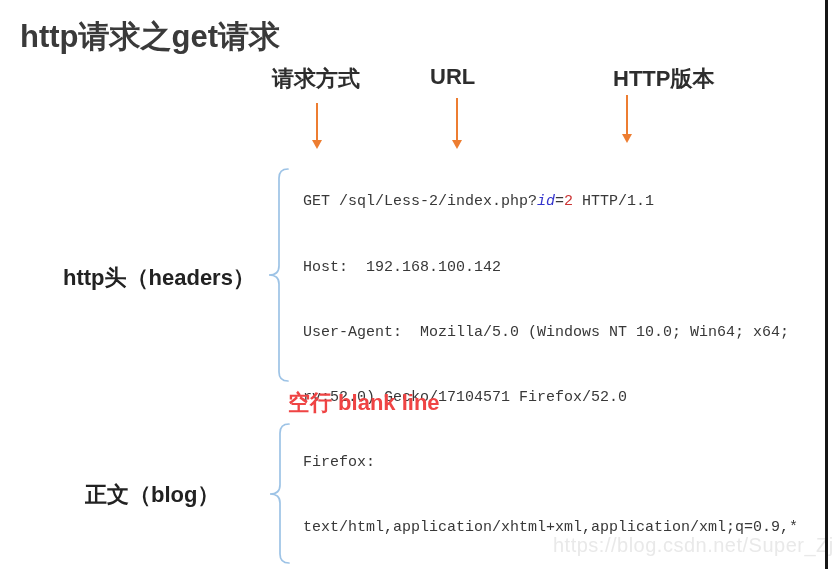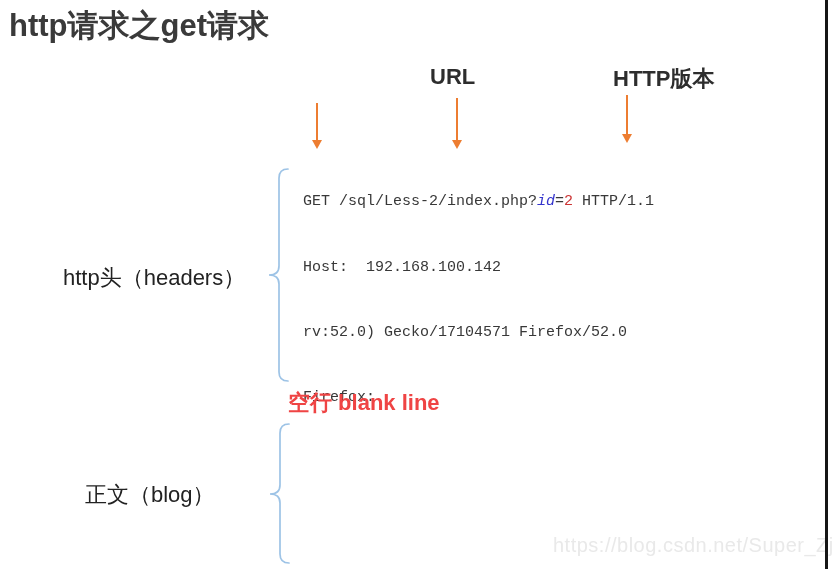--- a/index.html
+++ b/index.html
@@ -1,21 +1,21 @@
 <!DOCTYPE html>
 <html><head>
 <meta charset="utf-8">
 <style>
   html,body{margin:0;padding:0;background:#fff;}
   .stage{
     position:relative;width:832px;height:569px;background:#ffffff;overflow:hidden;
     font-family:"Liberation Sans",sans-serif;
   }
   .page-title{
-    position:absolute;left:8px;top:4px;margin:1px;
+    position:absolute;left:8px;top:4px;margin:12px;
     font-size:31px;font-weight:800;color:#3a3a3a;letter-spacing:0px;
   }
   .top-label{
     position:absolute;top:64px;font-size:22px;font-weight:700;color:#2d2d2d;white-space:nowrap;
   }
   .lbl-method{left:272px;}
   .lbl-url{left:430px;}
   .lbl-ver{left:577px;margin-left:36px;}
   .arrow{position:absolute;width:10px;}
   .arrow .shaft{position:absolute;left:4px;top:0;bottom:8px;width:2px;background:#ED7D31;}
@@ -31,21 +31,21 @@
     font-family:"Liberation Mono","DejaVu Sans Mono",monospace;
     font-size:15px;line-height:21.7px;color:#383838;white-space:pre;
   }
   .code .param{color:#3333CC;font-style:italic;}
   .code .val{color:#CC3333;}
   .brace{position:absolute;}
   .brace svg{display:block;}
   .brace-headers{left:258px;top:168px;}
   .brace-body{left:259px;top:423px;}
   .side-label{
-    position:absolute;font-size:22px;font-weight:400;color:#222;white-space:nowrap;
+    position:absolute;font-size:22px;font-weight:700;color:#222;white-space:nowrap;
   }
   .lbl-headers{left:63px;top:263px;}
   .lbl-body{left:85px;top:480px;}
   .lbl-blank{
     position:absolute;left:288px;top:388px;
     font-size:22px;font-weight:700;color:#ef4444;white-space:nowrap;
   }
   .watermark{
     position:absolute;left:553px;top:534px;
     font-size:20px;color:#e9e9e9;font-weight:400;letter-spacing:0.5px;white-space:nowrap;
@@ -54,38 +54,41 @@
     position:absolute;left:825px;top:0;width:3px;height:569px;background:#161616;
   }
 </style>
 </head>
 <body>
 
 <div class="stage">
 
   <h1 class="page-title">http请求之get请求</h1>
 
+  <div class="top-label lbl-method">请求方式</div>
   <div class="top-label lbl-url">URL</div>
   <div class="top-label lbl-ver">HTTP版本</div>
 
   <div class="arrow arrow-1">
       <div class="shaft"></div>
     </div>
   <div class="arrow arrow-2">
       <div class="shaft"></div>
     </div>
   <div class="arrow arrow-3">
       <div class="shaft"></div>
     </div>
 
   <div class="code">
     <div class="code-line"><span>GET /sql/Less-2/index.php?</span><span class="param">id</span><span>=</span><span class="val">2</span><span> HTTP/1.1</span></div>
     <div class="code-line">Host:  192.168.100.142</div>
+    <div class="code-line">User-Agent:  Mozilla/5.0 (Windows NT 10.0; Win64; x64;</div>
     <div class="code-line">rv:52.0) Gecko/17104571 Firefox/52.0</div>
     <div class="code-line">Firefox:</div>
+    <div class="code-line">text/html,application/xhtml+xml,application/xml;q=0.9,*</div>
     
     
     
     
     
   </div>
 
   <div class="brace brace-headers">
     <svg width="34" height="215" viewBox="0 0 34 215">
       <path d="M 30 1 Q 21 1 21 10 L 21 98 Q 21 107 11 107 Q 21 107 21 116 L 21 204 Q 21 213 30 213" fill="none" stroke="#9DC3E6" stroke-width="1.7" stroke-linecap="round"></path>

